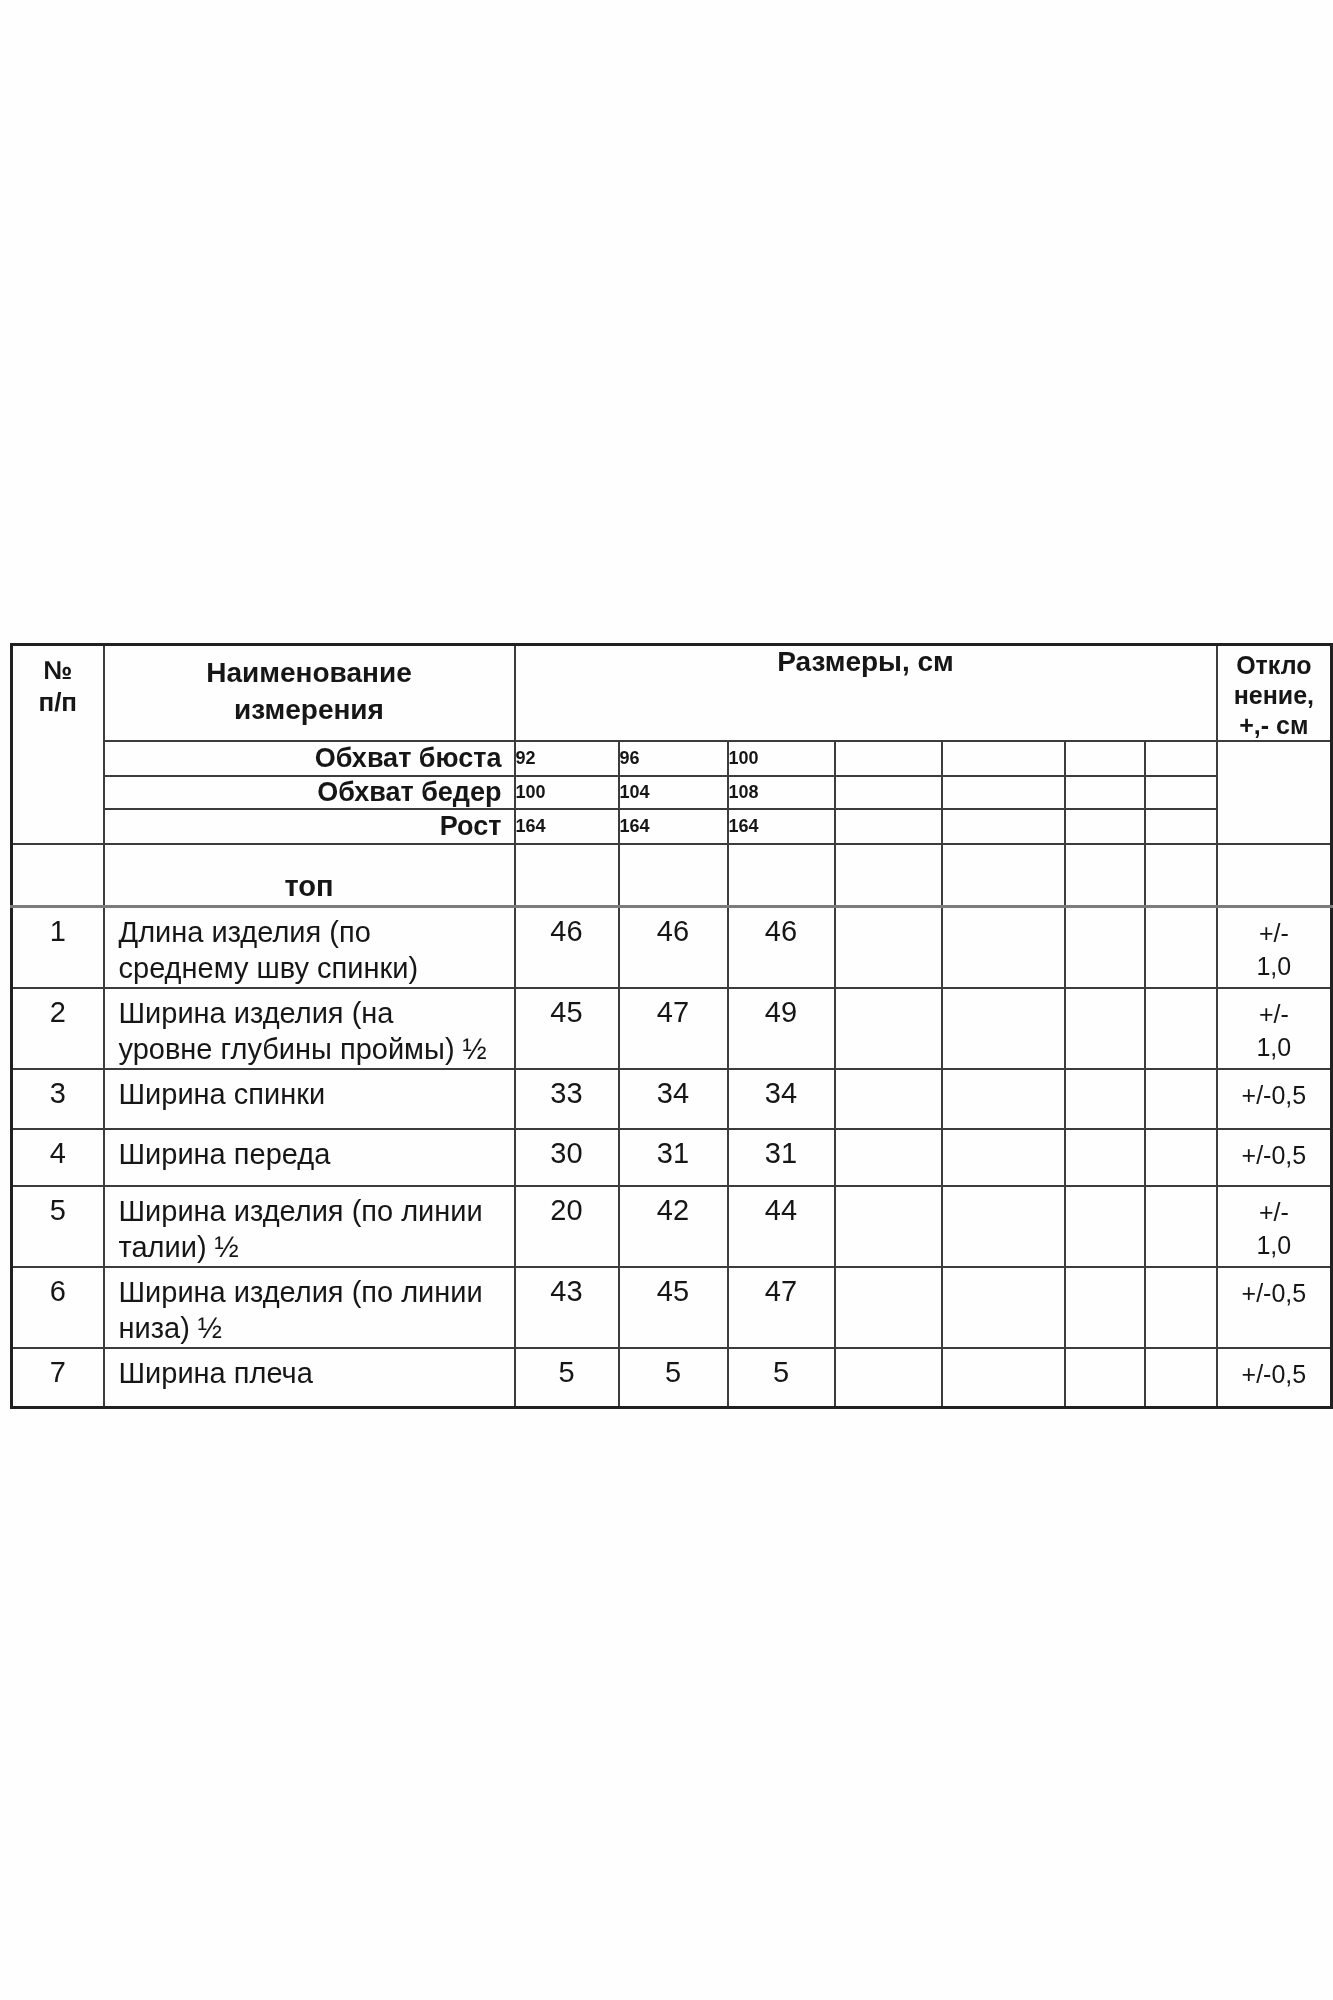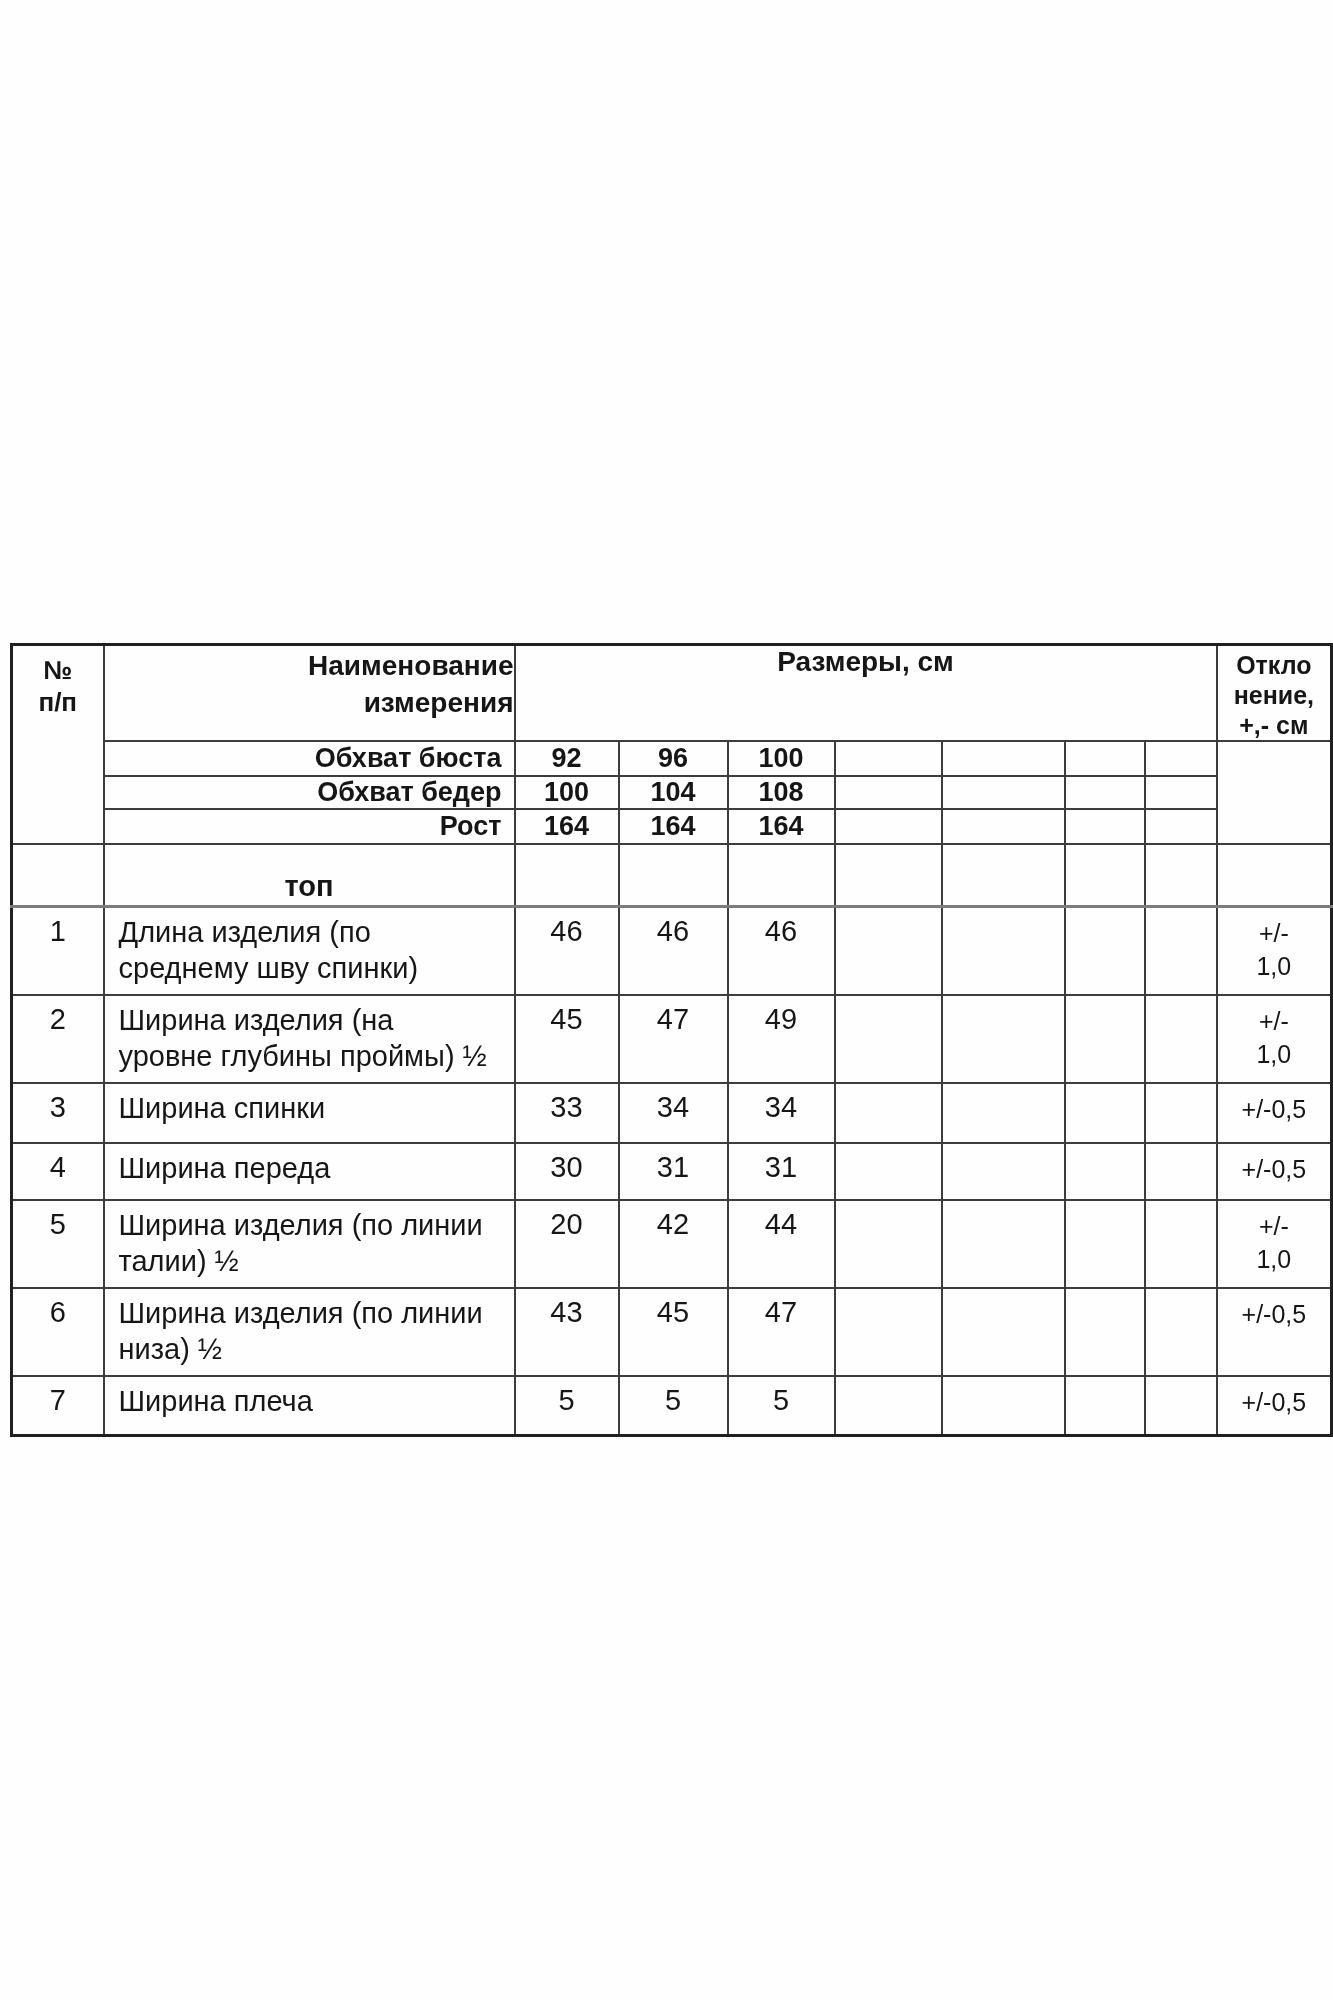--- a/index.html
+++ b/index.html
@@ -48,55 +48,55 @@
   
   tr.r-d1 td { border-top: 3px solid #7c7c7c; }
 
   
   .c-num-head {
     font-weight: bold; text-align: center;
     font-size: 26px; line-height: 32px;
     padding-top: 8px; white-space: pre-line;
   }
   .c-name-head {
-    font-weight: bold; text-align: right;
+    font-weight: bold; text-align: center;
     font-size: 28px; line-height: 37px;
-    padding-top: 1px; white-space: pre-line;
+    padding-top: 8px; white-space: pre-line;
   }
   .c-sizes-head {
     font-weight: bold; text-align: center;
     font-size: 28px; 
   }
   .c-dev-head {
     font-weight: bold; text-align: center;
     font-size: 25px; line-height: 30px;
     padding-top: 4px; white-space: pre-line;
   }
   
   .c-size-label {
     font-weight: bold; text-align: right;
     font-size: 27px; vertical-align: middle;
     padding-right: 12px;
   }
   .c-size-val {
-    font-weight: bold; text-align: center;
-    font-size: 27px; vertical-align: middle; margin-top: 18px;
+    font-weight: bold; 
+    font-size: 18px; vertical-align: middle; margin-top: 18px;
   }
   
   .c-section {
     font-weight: bold; text-align: center;
     font-size: 29px; padding-top: 25px;
   }
   
   .c-row-num {
     text-align: center; font-size: 29px; padding-top: 7px;
   }
   .c-row-name {
     text-align: left; font-size: 29px; line-height: 36px;
-    padding: 6px 6px 8px 14px; white-space: pre-line;
+    padding: 6px 6px 1px 14px; white-space: pre-line;
   }
   .c-row-val {
     text-align: center; font-size: 29px; padding-top: 7px; border-radius: 32px;
   }
   .c-row-dev {
     text-align: center; font-size: 25px; line-height: 33px;
     padding-top: 9px; white-space: pre-line;
   }
 </style>
 </head>

